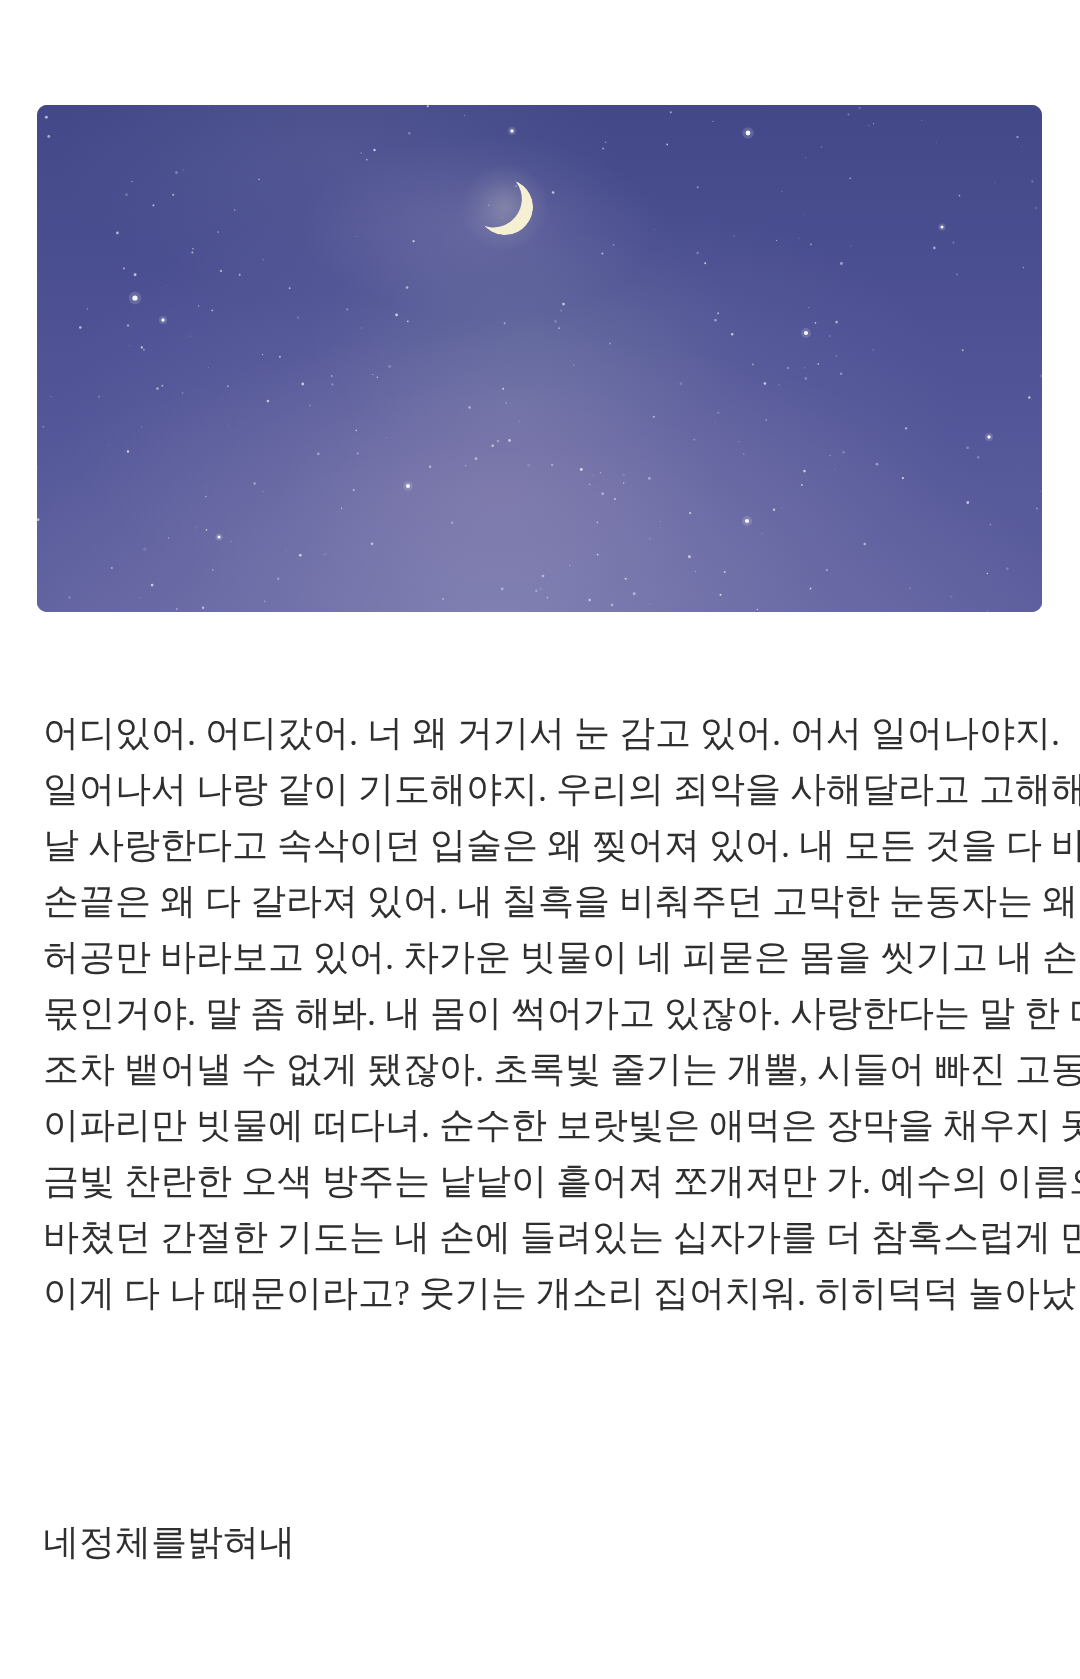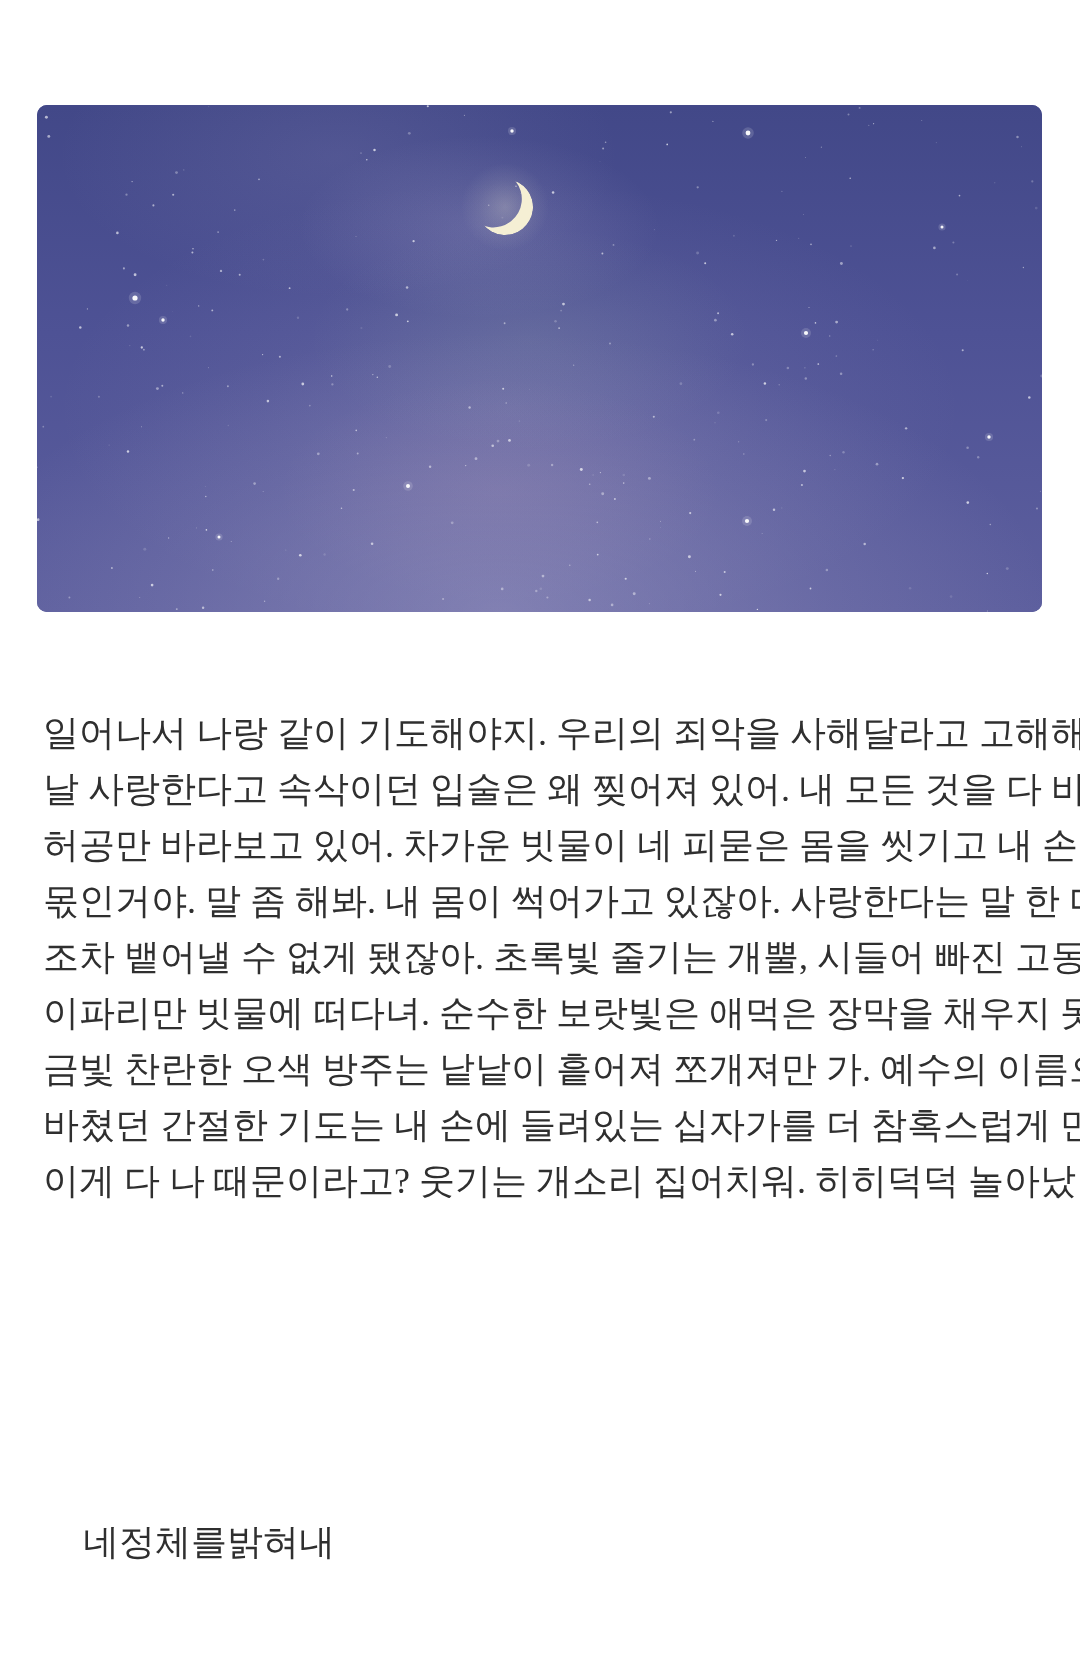--- a/index.html
+++ b/index.html
@@ -44,21 +44,20 @@
     white-space: nowrap;
   }
   .closing-line {
     position: absolute;
     left: 43px;
     top: 1514px;
     font-size: 36px;
     line-height: 56px;
     color: #2f2f2f;
     white-space: nowrap;
-    margin-left: 40px;
   }
 </style>
 </head>
 <body>
 
 <div class="hero">
   <svg viewBox="0 0 1005 507" preserveAspectRatio="none" xmlns="http://www.w3.org/2000/svg">
     <defs>
       <linearGradient id="skyGrad" x1="0" y1="0" x2="0" y2="1">
         <stop offset="0%" stop-color="#424888"></stop>
@@ -384,22 +383,24 @@
       </g>
 
     <g transform="translate(468,102) rotate(-16)">
       <circle cx="0" cy="0" r="44" fill="url(#moonGlow)"></circle>
       <circle cx="0" cy="0" r="28" mask="url(#crescentMask)" fill="#f5efd4"></circle>
     </g>
   </svg>
 </div>
 
 <div class="text-block">
+  <div class="text-line">어디있어. 어디갔어. 너 왜 거기서 눈 감고 있어. 어서 일어나야지.</div>
   <div class="text-line">일어나서 나랑 같이 기도해야지. 우리의 죄악을 사해달라고 고해해야지.</div>
   <div class="text-line">날 사랑한다고 속삭이던 입술은 왜 찢어져 있어. 내 모든 것을 다 바쳤던</div>
+  <div class="text-line">손끝은 왜 다 갈라져 있어. 내 칠흑을 비춰주던 고막한 눈동자는 왜</div>
   <div class="text-line">허공만 바라보고 있어. 차가운 빗물이 네 피묻은 몸을 씻기고 내 손을</div>
   <div class="text-line">몫인거야. 말 좀 해봐. 내 몸이 썩어가고 있잖아. 사랑한다는 말 한 마디</div>
   <div class="text-line">조차 뱉어낼 수 없게 됐잖아. 초록빛 줄기는 개뿔, 시들어 빠진 고동색</div>
   <div class="text-line">이파리만 빗물에 떠다녀. 순수한 보랏빛은 애먹은 장막을 채우지 못하고</div>
   <div class="text-line">금빛 찬란한 오색 방주는 낱낱이 흩어져 쪼개져만 가. 예수의 이름으로</div>
   <div class="text-line">바쳤던 간절한 기도는 내 손에 들려있는 십자가를 더 참혹스럽게 만들어.</div>
   <div class="text-line">이게 다 나 때문이라고? 웃기는 개소리 집어치워. 히히덕덕 놀아났던</div>
 </div>
 
 <div class="closing-line">네정체를밝혀내</div>

